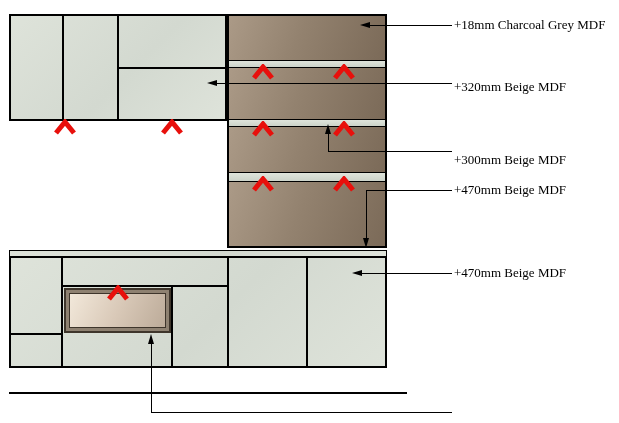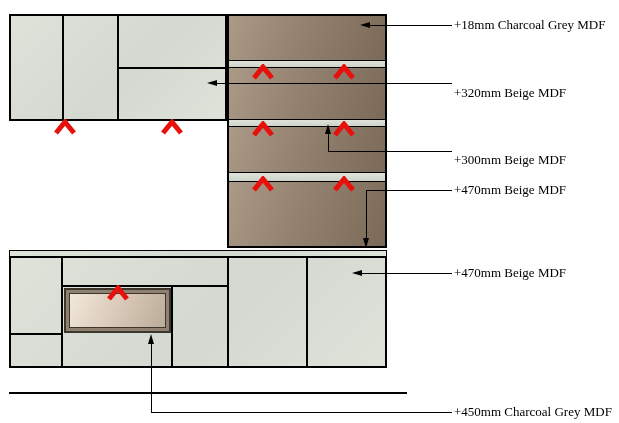--- a/index.html
+++ b/index.html
@@ -122,36 +122,35 @@
   <svg class="chev" style="left:105px; top:285px;">
       <polyline points="4,14 13,3 22,14"></polyline>
     </svg>
 
   <div class="ah ah-left" style="left:360px; top:22px;"></div>
   <div class="leader" style="left:368px; top:25px; width:84px;"></div>
   <div class="lbl" style="top:17px;">+18mm Charcoal Grey MDF</div>
 
   <div class="ah ah-left" style="left:207px; top:80px;"></div>
   <div class="leader" style="left:215px; top:83px; width:237px;"></div>
-  <div class="lbl" style="top:85px;">+320mm Beige MDF</div>
+  <div class="lbl" style="top:79px;">+320mm Beige MDF</div>
 
   <div class="ah ah-up" style="left:325px; top:124px;"></div>
   <div class="leaderv" style="left:328px; top:133px; height:18px;"></div>
   <div class="leader" style="left:328px; top:151px; width:124px;"></div>
   <div class="lbl" style="top:152px;">+300mm Beige MDF</div>
 
   <div class="leader" style="left:366px; top:190px; width:86px;"></div>
   <div class="leaderv" style="left:366px; top:190px; height:48px;"></div>
   <div class="ah ah-down" style="left:363px; top:238px;"></div>
   <div class="lbl" style="top:182px;">+470mm Beige MDF</div>
 
   <div class="ah ah-left" style="left:352px; top:270px;"></div>
   <div class="leader" style="left:360px; top:273px; width:92px;"></div>
   <div class="lbl" style="top:265px;">+470mm Beige MDF</div>
 
   <div class="ah ah-up" style="left:148px; top:334px;"></div>
   <div class="leaderv" style="left:151px; top:344px; height:68px;"></div>
   <div class="leader" style="left:151px; top:412px; width:301px;"></div>
-  <div class="lbl" style="top:404px;">+450mm Charcoal Grey MDF</div>
 
   <div class="floor" style="left:9px; top:392px; width:398px;"></div>
 
 </div>
 
 </body></html>

